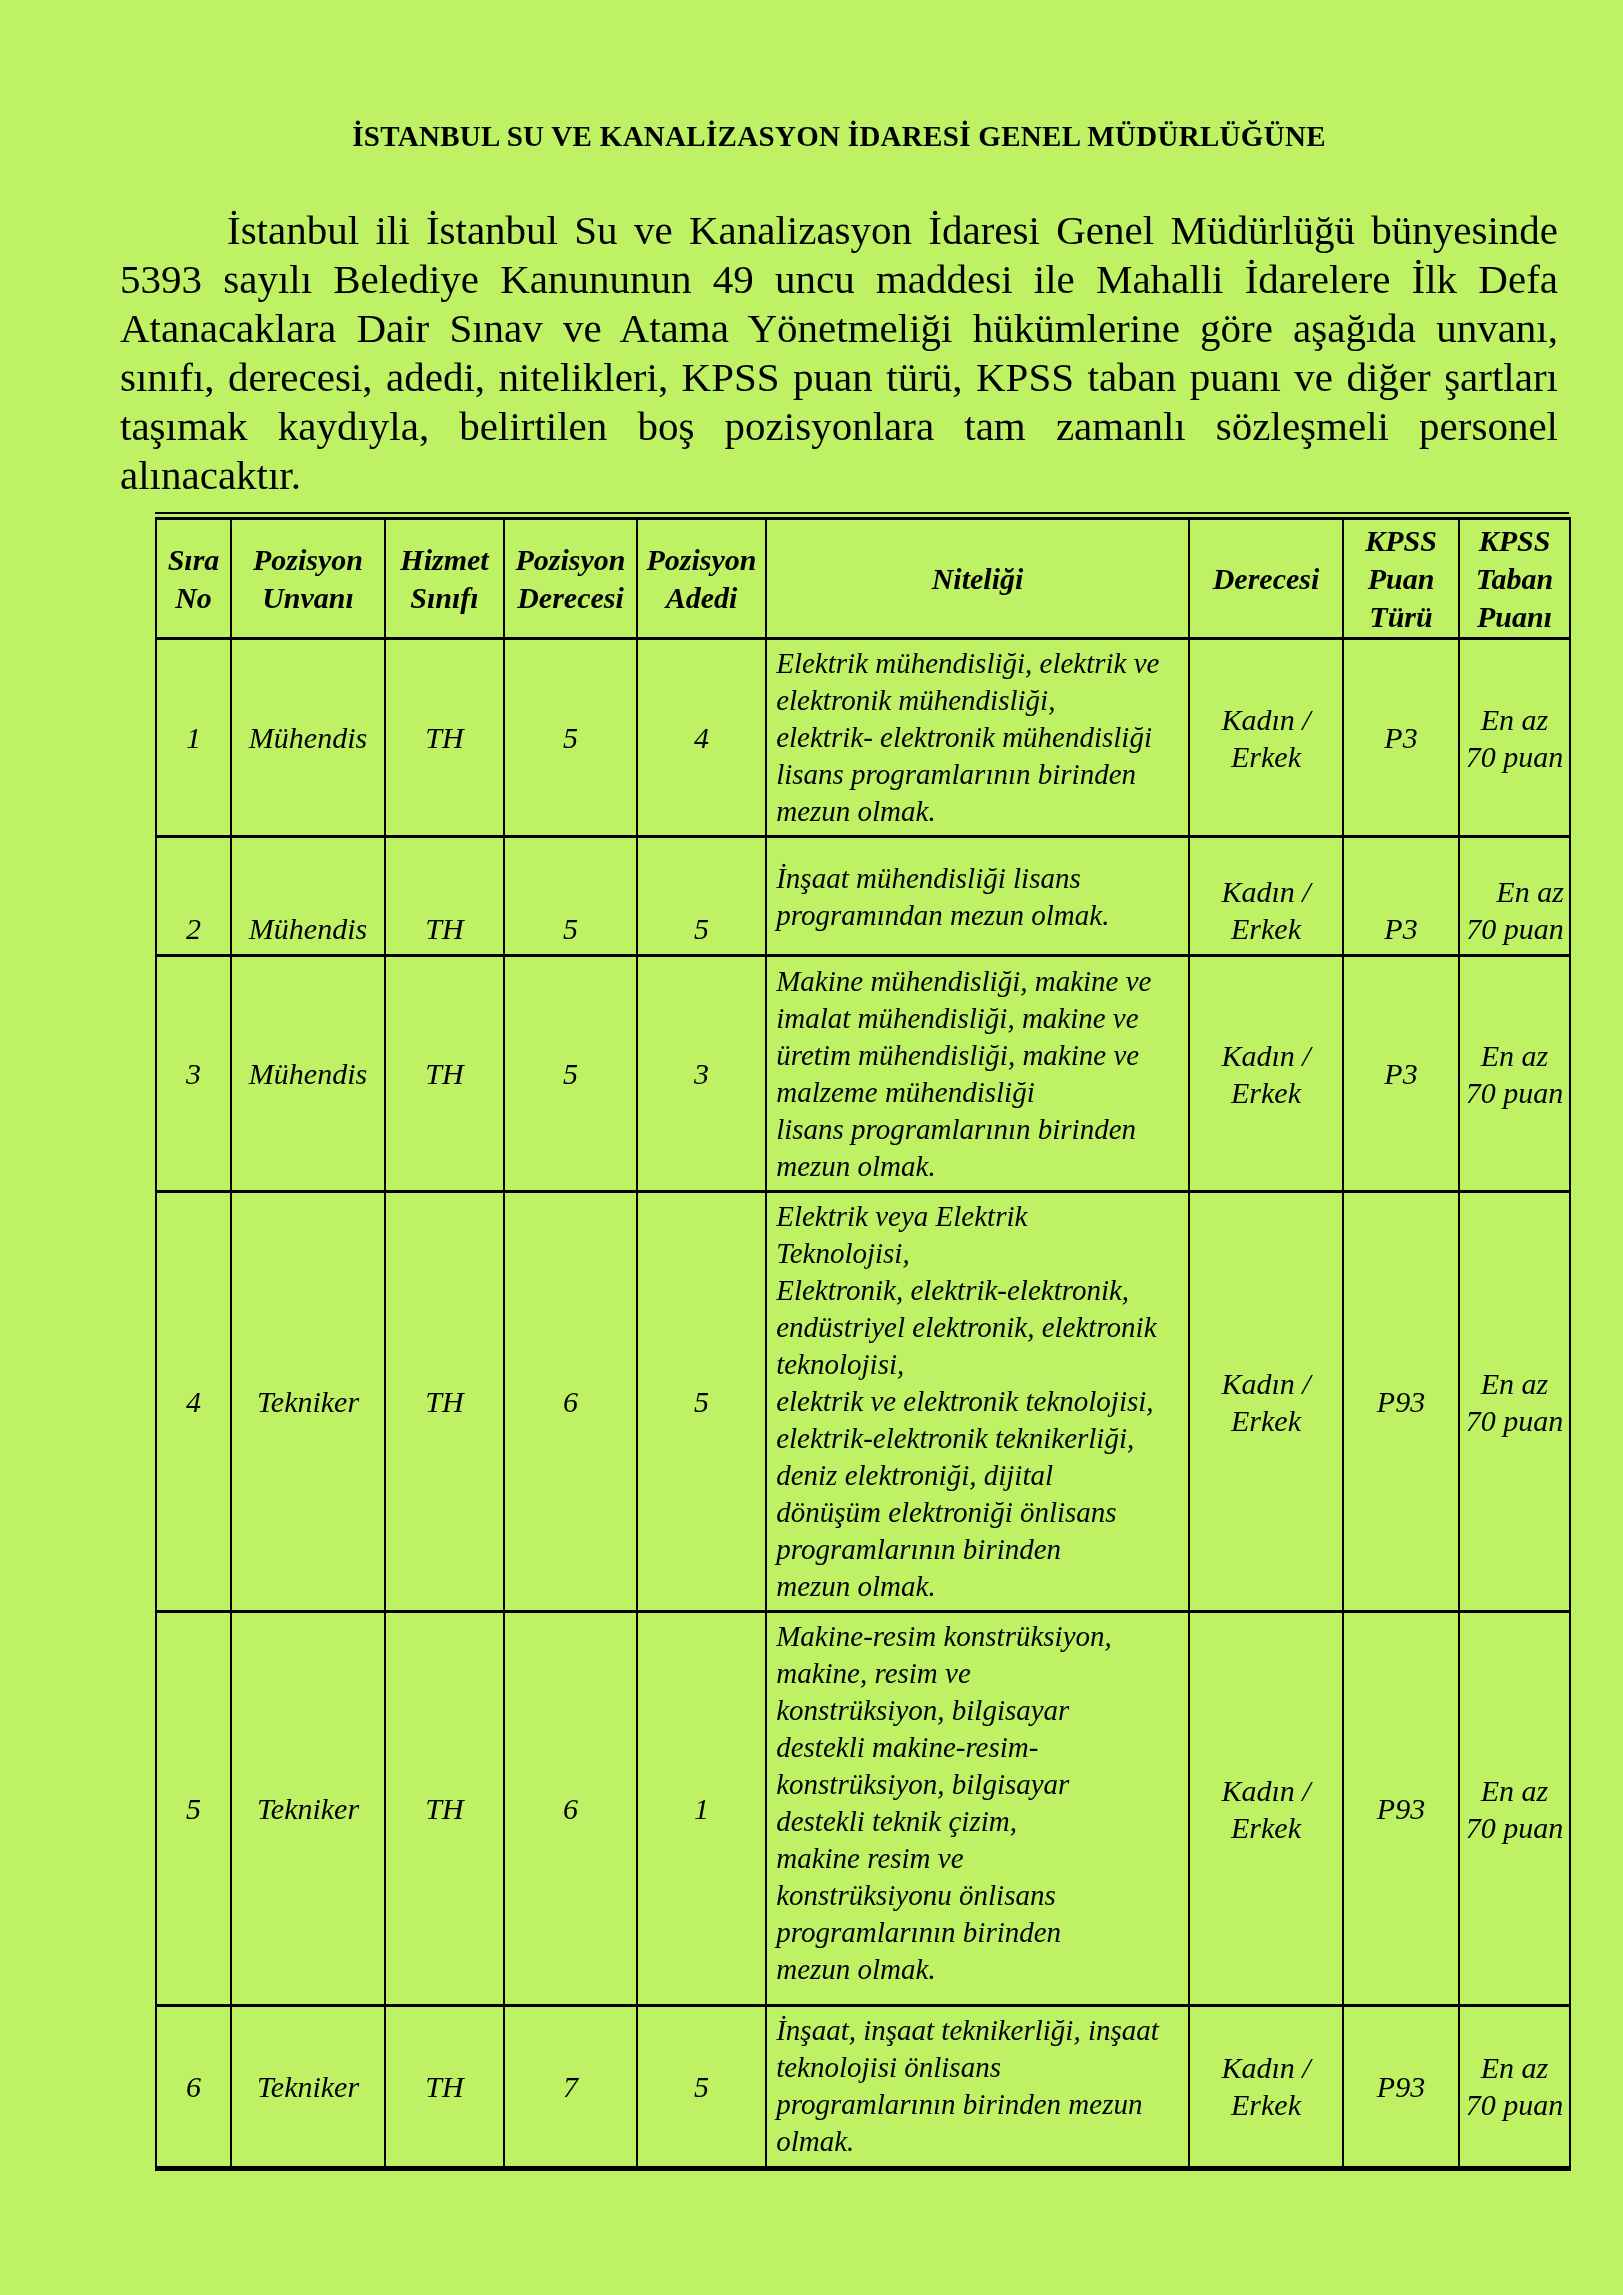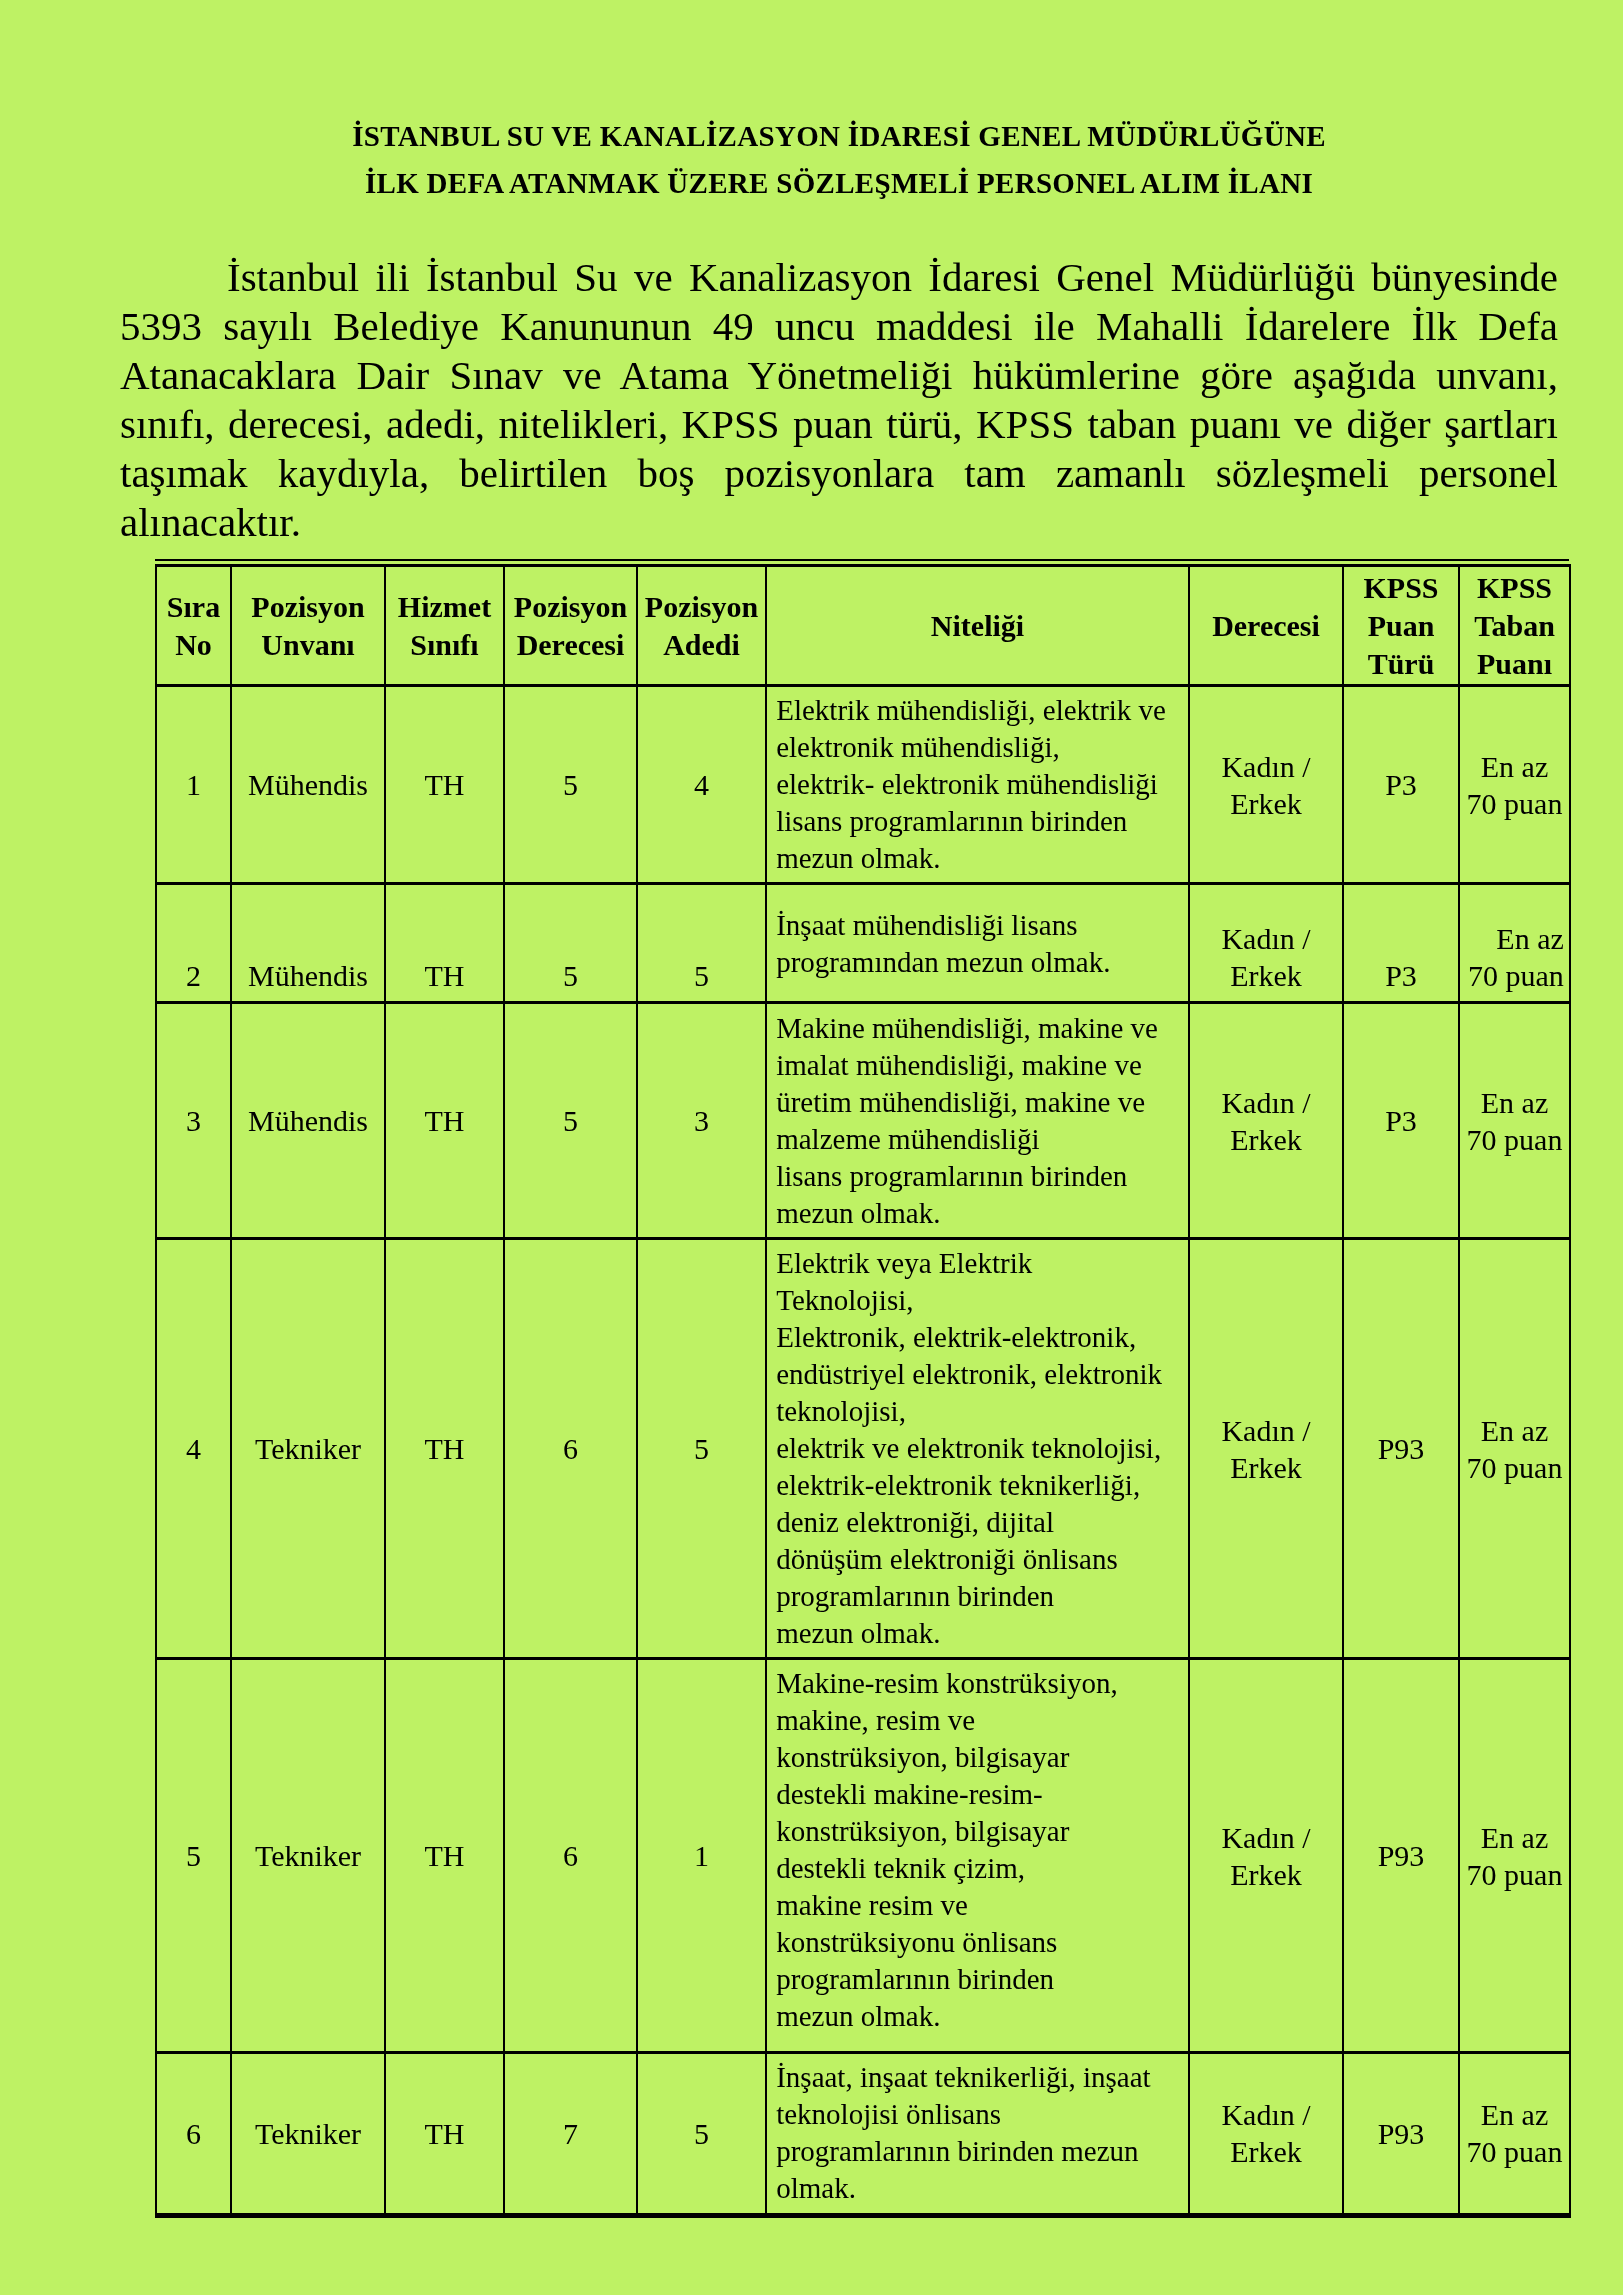--- a/index.html
+++ b/index.html
@@ -36,20 +36,21 @@
   .table-wrap {
     margin: 11.8px 0 0 155px;
     width: 1414px;
     border-top: 2px solid #000;
     padding-top: 3.3px;
   }
   table.positions {
     border-collapse: collapse;
     table-layout: fixed;
     width: 100%;
+    font-style: italic;
   }
   table.positions th,
   table.positions td {
     border: 2px solid #000;
     border-top-width: 3.3px;
     border-bottom-width: 3.3px;
     padding: 0;
     white-space: pre-line;
     overflow: hidden;
   }
@@ -86,21 +87,20 @@
   tr.r2 td.niteligi { vertical-align: top; padding-top: 22px; padding-bottom: 16px; }
   tr.r2 td.taban { text-align: right; padding-right: 5.2px; }
 </style>
 </head>
 <body>
 
 <div class="page">
 
   <h1 class="doc-title">
     <span>İSTANBUL SU VE KANALİZASYON İDARESİ GENEL MÜDÜRLÜĞÜNE</span>
-    <span>İLK DEFA ATANMAK ÜZERE SÖZLEŞMELİ PERSONEL ALIM İLANI</span>
   </h1>
 
   <p class="intro">İstanbul ili İstanbul Su ve Kanalizasyon İdaresi Genel Müdürlüğü bünyesinde 5393 sayılı Belediye Kanununun 49 uncu maddesi ile Mahalli İdarelere İlk Defa Atanacaklara Dair Sınav ve Atama Yönetmeliği hükümlerine göre aşağıda unvanı, sınıfı, derecesi, adedi, nitelikleri, KPSS puan türü, KPSS taban puanı ve diğer şartları taşımak kaydıyla, belirtilen boş pozisyonlara tam zamanlı sözleşmeli personel alınacaktır.</p>
 
   <div class="table-wrap">
     <table class="positions">
       <colgroup>
         <col style="width:75px">
         <col style="width:154px">
         <col style="width:119px">

